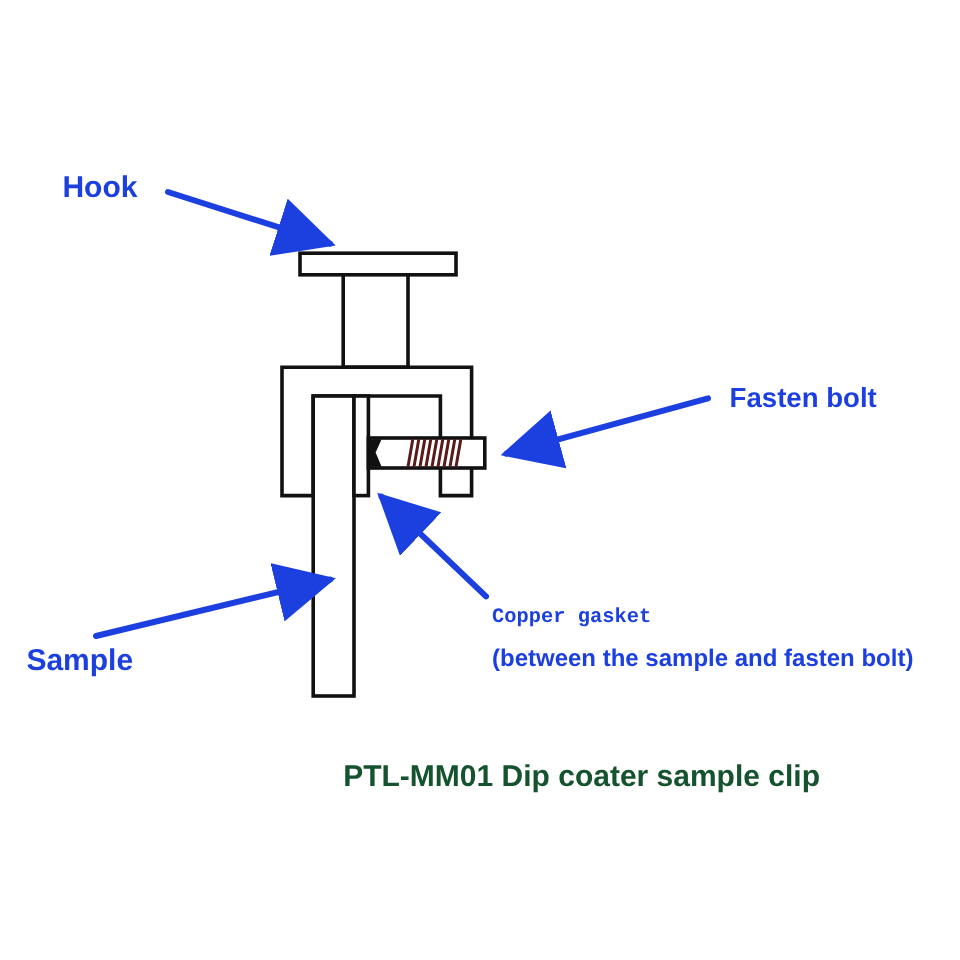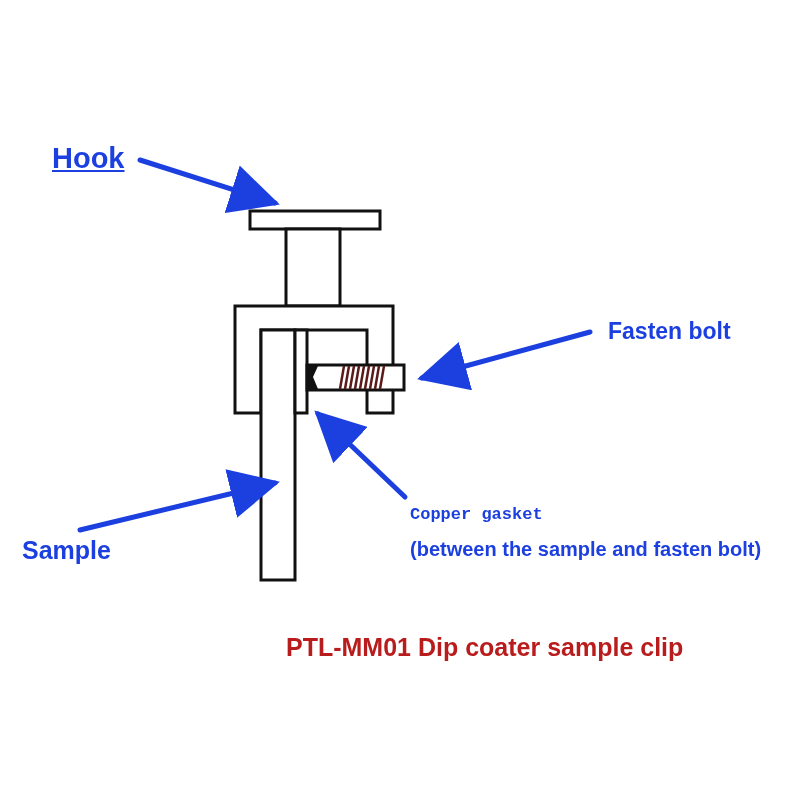--- a/index.html
+++ b/index.html
@@ -1,19 +1,19 @@
 <!DOCTYPE html>
 <html><head>
   <meta charset="utf-8">
   <style>
     html, body { margin: 0; padding: 0; background: #ffffff; }
     body { width: 800px; height: 800px; position: relative; overflow: hidden; font-family: "Liberation Sans", sans-serif; }
     .label { position: absolute; font-weight: bold; white-space: nowrap; }
     .blue { color: #1c3fe0; }
-    .lbl-hook { left: 52px; top: 142px; font-size: 29px; text-decoration: underline; }
+    .lbl-hook { left: 52px; top: 142px; font-size: 25px; }
     .lbl-bolt { left: 608px; top: 318px; font-size: 23px; }
     .lbl-gasket { left: 410px; top: 505px; font-size: 17px; font-family: Liberation Mono, monospace; }
     .lbl-gasket-note { left: 410px; top: 538px; font-size: 20px; }
     .lbl-sample { left: 22px; top: 536px; font-size: 25px; }
     .lbl-title { left: 286px; top: 633px; font-size: 25px; }
     svg { position: absolute; left: 0; top: 0; }
   </style>
 </head>
 <body>
 
@@ -58,13 +58,13 @@
     <line x1="405" y1="497" x2="318" y2="414" marker-end="url(#ah)"></line>
     <line x1="80" y1="530" x2="275" y2="483" marker-end="url(#ah)"></line>
   </g>
 </svg>
 
 <div class="label blue lbl-hook">Hook</div>
 <div class="label blue lbl-bolt">Fasten bolt</div>
 <div class="label blue lbl-gasket">Copper gasket</div>
 <div class="label blue lbl-gasket-note">(between the sample and fasten bolt)</div>
 <div class="label blue lbl-sample">Sample</div>
-<div class="label lbl-title" style="color:#b91c1c">PTL-MM01 Dip coater sample clip</div>
+<div class="label lbl-title" style="color:#14532d">PTL-MM01 Dip coater sample clip</div>
 
 </body></html>

